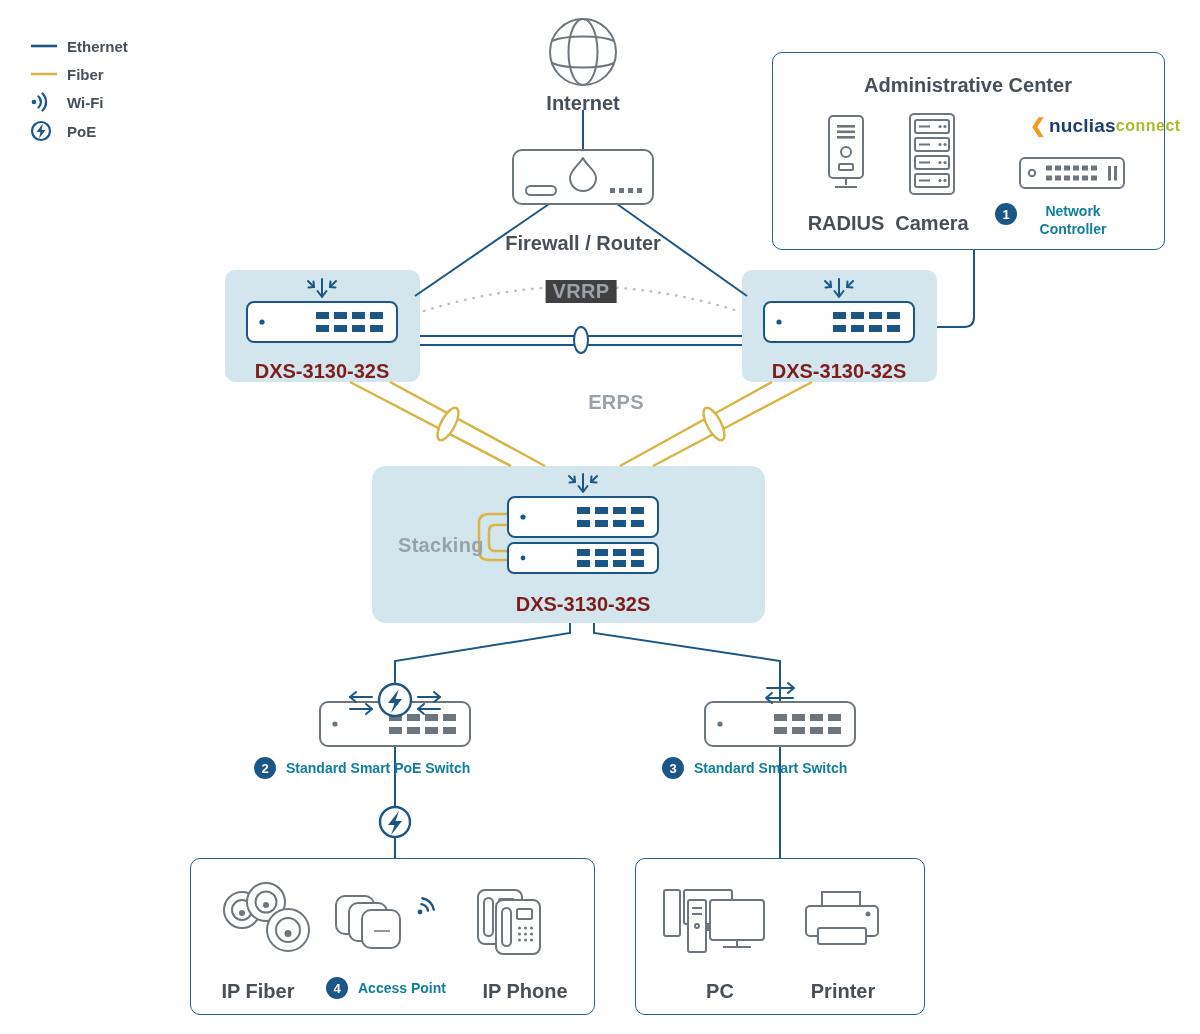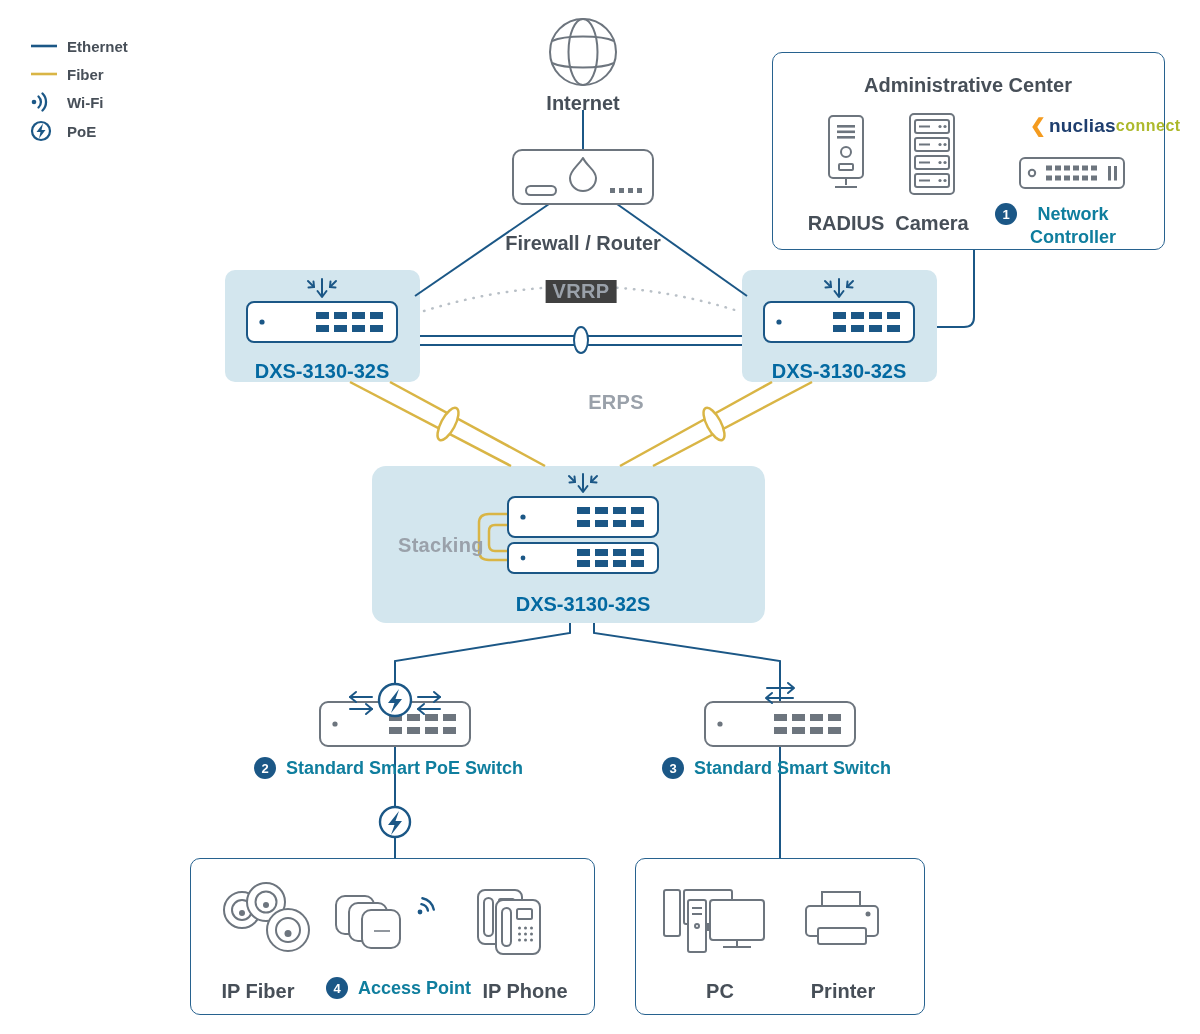--- a/index.html
+++ b/index.html
@@ -3,26 +3,26 @@
 <meta charset="utf-8">
 <style>
   *{box-sizing:border-box}
   body{margin:0;background:#fff;font-family:"Liberation Sans",sans-serif}
   .stage{position:relative;width:1200px;height:1034px;background:#fff;overflow:hidden}
   .hl{position:absolute;background:#d3e6ee;border-radius:10px}
   .wbox{position:absolute;background:#fff;border:1.6px solid #27628f;border-radius:10px}
   .layer{position:absolute;left:0;top:0}
   .lbl{position:absolute;font-size:20px;font-weight:700;color:#474f58;white-space:nowrap;z-index:3}
   .center{transform:translateX(-50%)}
-  .navy{color:#0369a1}
+  .navy{color:#7f1d1d}
   .teal{color:#0f7e9e}
   .gray{color:#9aa1aa;letter-spacing:.3px}
   .vrrp{background:#404040;padding:0 7px}
   .lrow{position:absolute;display:flex;align-items:center;gap:10px;z-index:3}
-  .lbl-inline{font-size:18px;font-weight:700;white-space:nowrap}
+  .lbl-inline{font-size:14px;font-weight:700;white-space:nowrap}
   .badge{display:flex;align-items:center;justify-content:center;width:22px;height:22px;border-radius:50%;background:#1b5786;color:#fff;font-size:13px;font-weight:700;flex:none}
   .ctrl-text{width:92px;text-align:center;line-height:1.25;white-space:normal}
   .legend{position:absolute;left:30px;top:36px;display:flex;flex-direction:column;gap:8px;z-index:3}
   .legend-item{display:flex;align-items:center;gap:9px;font-size:15px;font-weight:600;color:#474f58}
   .legend-item svg{flex:none}
   .nuclias{position:absolute;left:1030px;top:116px;display:flex;align-items:flex-start;gap:3px;z-index:3}
   .ncol{display:flex;flex-direction:row;align-items:flex-end}
   .chev{color:#f49b1f;font-weight:700;font-size:19px;line-height:1}
   .nbrand{color:#1e3e6e;font-weight:700;font-size:19px;line-height:1;letter-spacing:.2px}
   .nsub{color:#adb92c;font-size:16px;font-weight:700;letter-spacing:.5px;margin-top:1px}

